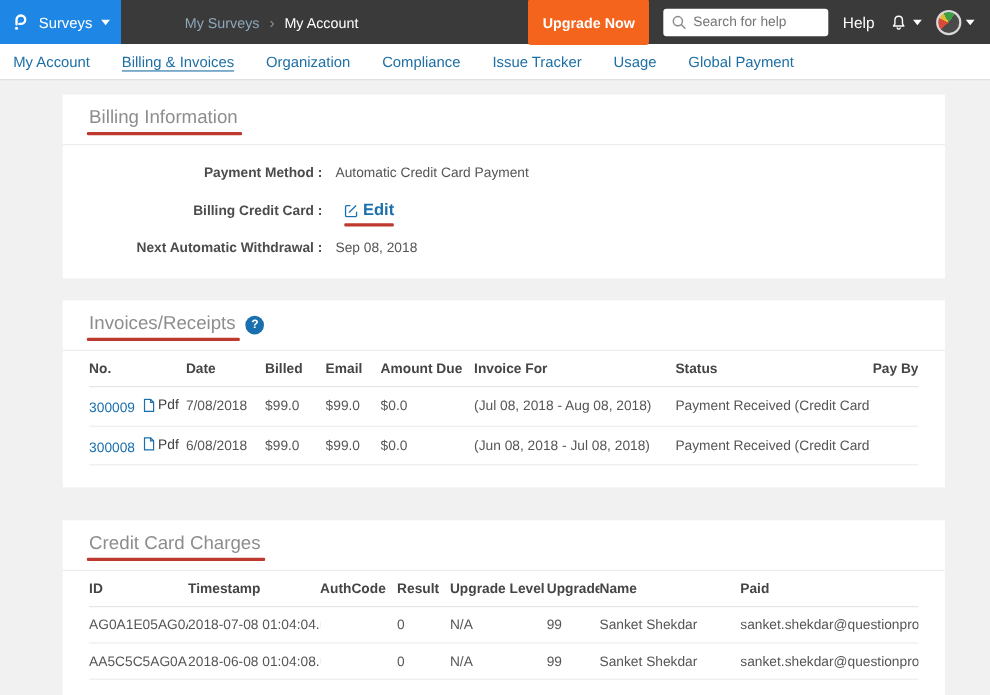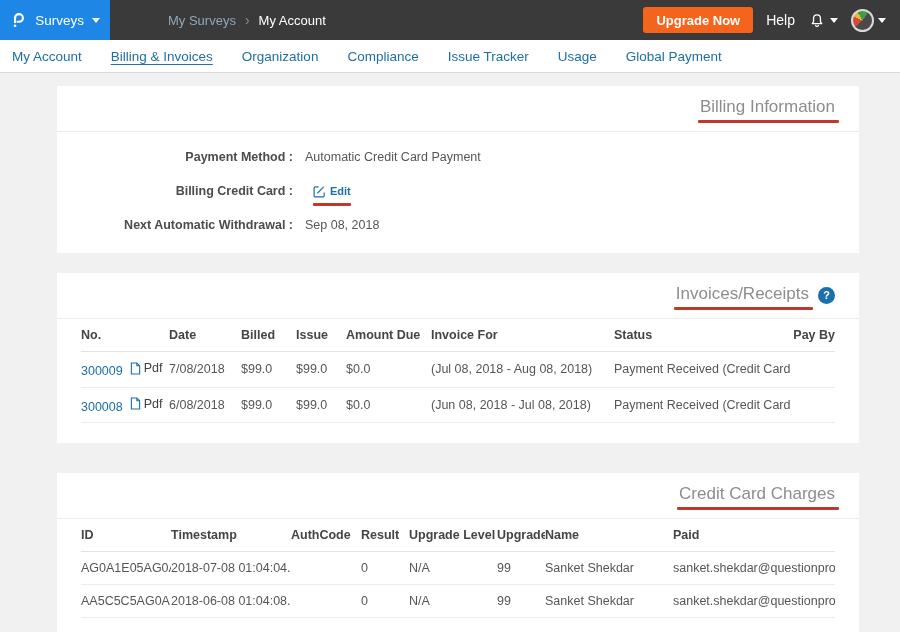--- a/index.html
+++ b/index.html
@@ -9,52 +9,52 @@
   
   .topbar { height:40px; background:#3a3a3a; display:flex; align-items:center;gap:40px; }
   .logo-block { width:110px; height:40px; background:#1e87e5; color:#fff; display:flex; align-items:center; gap:8px; padding:0 10px; cursor:pointer; flex:none; }
   .logo-block .plabel { font-size:13.5px; }
   .caret { width:0; height:0; border-left:4px solid transparent; border-right:4px solid transparent; border-top:5px solid #fff; display:inline-block; }
   .breadcrumb { margin-left:18px; display:flex; align-items:center; gap:9px; font-size:13px; }
   .breadcrumb .parent { color:#8ea7b9; text-decoration:none; cursor:pointer; }
   .breadcrumb .sep { color:#8f8f8f; font-size:14px; }
   .breadcrumb .current { color:#ffffff; }
   .topbar-right { margin-left:auto; display:flex; align-items:center; gap:13px; padding-right:14px; }
-  .upgrade-btn { background:#f4641d; color:#fff; border:none; border-radius:3px; height:26px; padding:0 13px; font-size:13px; font-weight:700; font-family:inherit; cursor:pointer; }
+  .upgrade-btn { background:#f4641d; color:#fff; border:none; border-radius:3px; height:42px; padding:0 13px; font-size:13px; font-weight:700; font-family:inherit; cursor:pointer; }
   .searchbox { position:relative; }
   .searchbox input { width:150px; height:25px; border:none; border-radius:3px; padding:0 8px 0 27px; font-size:12.5px; font-family:inherit; color:#555; outline:none; }
   .searchbox svg { position:absolute; left:7px; top:5px; }
   .help-link { color:#fff; font-size:14px; text-decoration:none; cursor:pointer; }
   .icon-wrap { display:flex; align-items:center; gap:4px; cursor:pointer; }
   .avatar { width:23px; height:23px; border-radius:50%; border:2px solid #d9d9d9; background:conic-gradient(from 230deg,#d84a38 0 65deg,#e2b93b 65deg 100deg,#3f9d44 100deg 165deg,#4a4a4a 165deg 360deg); display:inline-block; }
 
   
   .tabs { height:33px; background:#fff; border-bottom:1px solid #d9d9d9; display:flex; align-items:center; gap:29px; padding:0 12px; }
   .tab { color:#1d6fa5; font-size:13.5px; text-decoration:none; cursor:pointer; white-space:nowrap; }
   .tab.active { text-decoration:underline; text-underline-offset:3px; }
 
   
   .content { padding-top:13px; }
   .card { width:802px; margin:0 0 0 57px; background:#fff; }
   .card + .card { margin-top:20px; }
   .card.last { margin-top:30px; }
-  .card-head { padding:11px 24px 14px; border-bottom:1px solid #ececec; display:flex; align-items:center; gap:9px;justify-content:flex-end; }
+  .card-head { padding:11px 24px 14px; border-bottom:1px solid #ececec; display:flex; align-items:center; gap:9px; }
   .card-title-wrap { position:relative; display:inline-block; }
   .card-title { color:#8d8d8d; font-size:17px; }
   .red-mark { position:absolute; left:-2px; right:-4px; bottom:-6px; height:3px; background:#bf3a2e; border-radius:1px; }
   .help-circle { width:17px; height:17px; border-radius:50%; background:#1a6fae; color:#fff; font-size:11px; font-weight:700; display:inline-flex; align-items:center; justify-content:center; margin-top:2px; cursor:pointer; }
 
   
   .bi-rows { padding:15px 24px 18px; }
   .bi-row { display:flex; align-items:center; font-size:12.5px; line-height:20px; margin-bottom:14px; }
   .bi-row:last-child { margin-bottom:0; }
   .bi-label { width:212px; text-align:right; font-weight:700; color:#4c4c4c; flex:none; }
   .bi-value { margin-left:12px; color:#565656; display:flex; align-items:center; }
   .edit-wrap { position:relative; display:inline-flex; align-items:center; gap:4px; margin-left:8px; cursor:pointer; text-decoration:none; }
-  .edit-wrap .edit-label { color:#1a6fae; font-weight:700; font-size:11px; }
+  .edit-wrap .edit-label { color:#1a6fae; font-weight:700; font-size:15px; }
   .edit-wrap .red-mark { bottom:-5px; left:0; right:0; }
 
   
   table.tbl { width:754px; margin:0 24px; border-collapse:collapse; table-layout:fixed; font-size:12.5px; }
   .tbl th { text-align:left; font-weight:700; color:#454545; padding:9px 6px 9px 0; border-bottom:1px solid #e3e3e3; overflow:hidden; white-space:nowrap; }
   .tbl th.right { text-align:right; padding-right:0; }
   .tbl td { padding:9px 6px 9px 0; border-bottom:1px solid #ececec; color:#565656; overflow:hidden; white-space:nowrap; }
   .tbl a.lnk { color:#1a6fae; text-decoration:none; cursor:pointer; }
   .pdf-link { display:inline-flex; align-items:center; gap:3px; margin-left:7px; color:#404040; text-decoration:none; cursor:pointer; }
   .card .pad-bottom { height:20px; }
@@ -71,20 +71,27 @@
     <span class="plabel">Surveys</span>
     <i class="caret"></i>
   </div>
   <nav class="breadcrumb">
     <a class="parent">My Surveys</a>
     <span class="sep">›</span>
     <span class="current">My Account</span>
   </nav>
   <div class="topbar-right">
     <button class="upgrade-btn">Upgrade Now</button>
+    <div class="searchbox">
+      <svg width="15" height="15" viewBox="0 0 18 18">
+        <circle cx="7.5" cy="7.5" r="5" fill="none" stroke="#8a8a8a" stroke-width="1.6"></circle>
+        <line x1="11.2" y1="11.2" x2="15.2" y2="15.2" stroke="#8a8a8a" stroke-width="1.6" stroke-linecap="round"></line>
+      </svg>
+      <input type="text" placeholder="Search for help" style="">
+    </div>
     <a class="help-link">Help</a>
     <div class="icon-wrap">
       <svg width="18" height="19" viewBox="0 0 24 24">
         <path d="M18.3 16.2 H5.7 l1.7-2.7 V9.4 c0-3 1.9-5 4.6-5 s4.6 2 4.6 5 v4.1 l1.7 2.7 z" fill="none" stroke="#fff" stroke-width="1.7" stroke-linejoin="round"></path>
         <path d="M10.2 18.6 a1.9 1.9 0 0 0 3.6 0" fill="none" stroke="#fff" stroke-width="1.7" stroke-linecap="round"></path>
       </svg>
       <i class="caret"></i>
     </div>
     <div class="icon-wrap">
       <span class="avatar"></span>
@@ -154,21 +161,21 @@
         <col style="width:85px">
           <col style="width:183px">
           <col style="width:177px">
           <col style="width:44px">
       </colgroup>
       <thead>
         <tr>
           <th>No.</th>
           <th>Date</th>
           <th>Billed</th>
-          <th>Issue</th>
+          <th>Email</th>
           <th>Amount Due</th>
           <th>Invoice For</th>
           <th>Status</th>
           <th class="right">Pay By</th>
         </tr>
       </thead>
       <tbody>
         <tr>
           <td>
             <a class="lnk">300009</a><a class="pdf-link">

